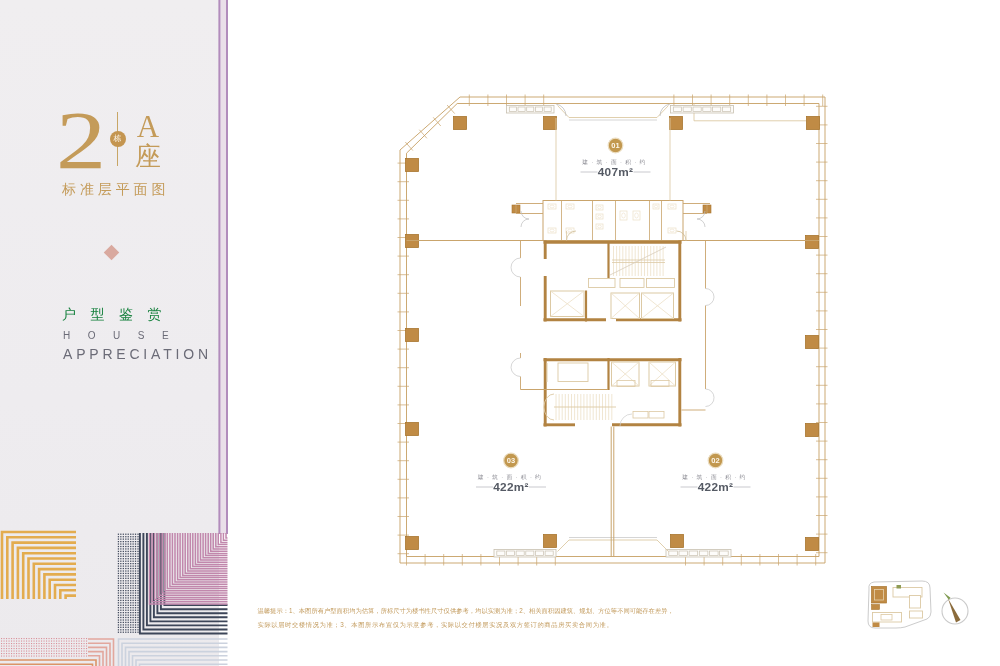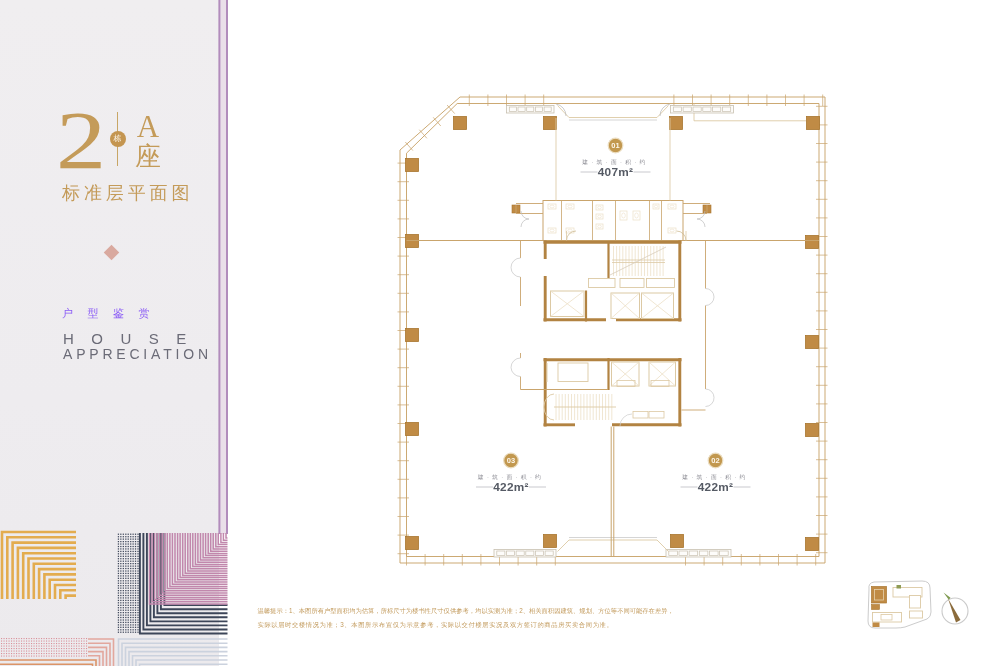--- a/index.html
+++ b/index.html
@@ -15,27 +15,27 @@
   <div class="abs" style="left:54px;top:103px;width:54px;height:76px;font-family:'Liberation Serif',serif;font-size:79px;line-height:76px;color:#C49B59;text-align:center;transform:scale(1.27,1.05);transform-origin:50% 50%;">2</div>
 
   <div class="abs" style="left:117px;top:112px;width:1px;height:54px;background:#C8A666;"></div>
 
   <div class="abs" style="left:109.5px;top:131px;width:16px;height:16px;border-radius:50%;background:#C49550;color:#FDF6EA;font-size:8px;line-height:16px;text-align:center;">栋</div>
 
   <div class="abs" style="left:132px;top:112px;width:32px;height:30px;font-family:'Liberation Serif',serif;font-size:31px;line-height:30px;color:#C49B59;text-align:center;">A</div>
 
   <div class="abs" style="left:134px;top:143px;width:28px;height:27px;font-size:26px;line-height:27px;color:#C49B59;text-align:center;">座</div>
 
-  <div class="abs" style="left:62px;top:181px;font-size:18px;letter-spacing:3.9px;color:#C49B59;">标准层平面图</div>
+  <div class="abs" style="left:62px;top:181px;font-size:14px;letter-spacing:3.9px;color:#C49B59;">标准层平面图</div>
 
   <div class="abs" style="left:106px;top:247px;width:11px;height:11px;background:#D9A99F;transform:rotate(45deg);"></div>
 
-  <div class="abs" style="left:62px;top:306px;font-size:11px;letter-spacing:14.5px;color:#8b5cf6;">户型鉴赏</div>
-
-  <div class="abs" style="left:63px;top:330px;font-size:15px;letter-spacing:17.5px;color:#6B6B77;">HOUSE</div>
+  <div class="abs" style="left:62px;top:306px;font-size:14px;letter-spacing:14.5px;color:#15803d;">户型鉴赏</div>
+
+  <div class="abs" style="left:63px;top:330px;font-size:10px;letter-spacing:17.5px;color:#6B6B77;">HOUSE</div>
 
   <div class="abs" style="left:63px;top:346px;font-size:14px;letter-spacing:3.8px;color:#6B6B77;">APPRECIATION</div>
 
   <svg class="abs" style="left:0;top:0;" width="1000" height="666" viewBox="0 0 1000 666">
 <rect x="220.5" y="0" width="5.5" height="534" fill="#EADFE9"></rect>
 <rect x="218.4" y="0" width="2.1" height="534" fill="#B28CBC"></rect>
 <rect x="226.0" y="0" width="2.0" height="534" fill="#B28CBC"></rect>
 
 <path d="M2.0 599L2.0 532.0L76 532.0M7.3 599L7.3 537.3L76 537.3M12.6 599L12.6 542.6L76 542.6M17.9 599L17.9 547.9L76 547.9M23.2 599L23.2 553.2L76 553.2M28.5 599L28.5 558.5L76 558.5M33.8 599L33.8 563.8L76 563.8M39.1 599L39.1 569.1L76 569.1M44.4 599L44.4 574.4L76 574.4M49.7 599L49.7 579.7L76 579.7M55.0 599L55.0 585.0L76 585.0M60.3 599L60.3 590.3L76 590.3M65.6 599L65.6 595.6L76 595.6" stroke="#E3AC4F" stroke-width="2.6" fill="none"></path>
 

